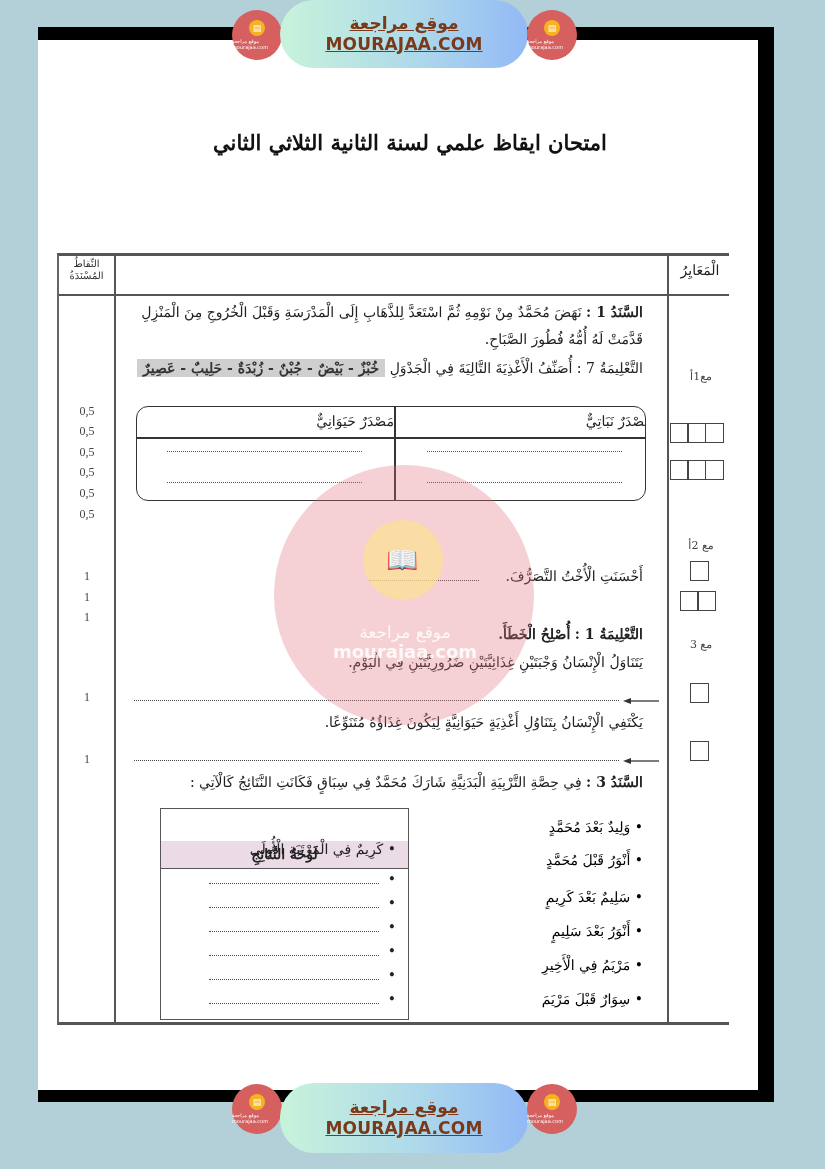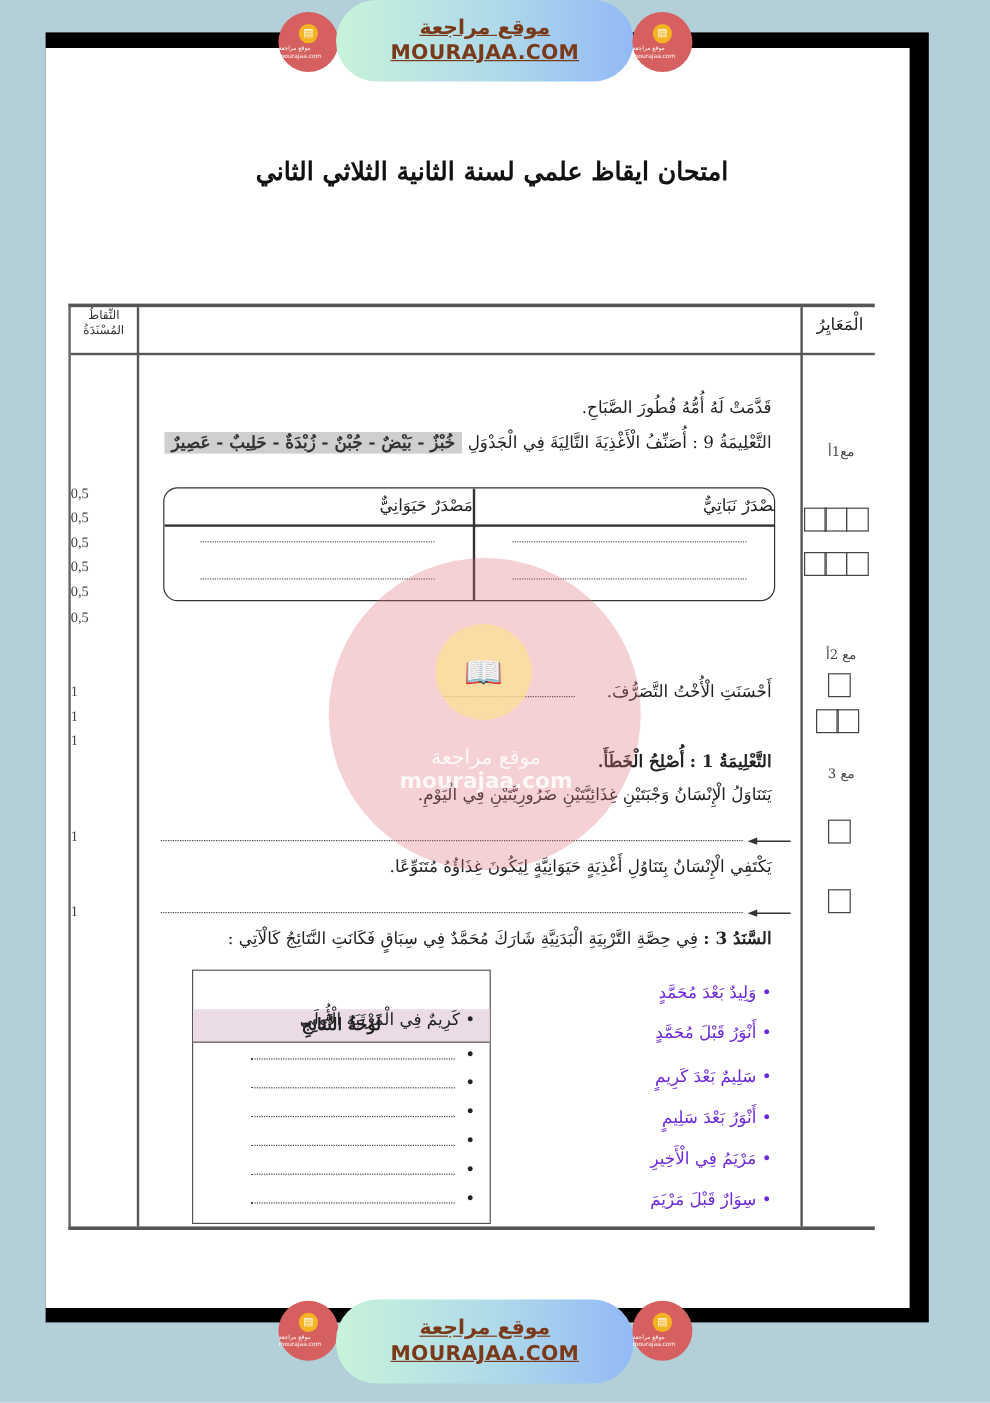--- a/index.html
+++ b/index.html
@@ -70,21 +70,21 @@
     font-size: 10px; line-height: 12px; color: #333; direction: rtl;
   }
   .hdr-acts {
     position: absolute; left: 56px; top: 6px; width: 552px; text-align: center;
     font-size: 15px; color: #222; direction: rtl;
   }
   .hdr-crit {
     position: absolute; left: 610px; top: 6px; width: 62px; text-align: center;
     font-size: 14px; color: #222; direction: rtl;
   }
-  .pts { position: absolute; left: 0; width: 56px; text-align: left; font-size: 12px; color: #444; font-family: "Liberation Serif", serif; }
+  .pts { position: absolute; left: 0; width: 56px; text-align: center; font-size: 12px; color: #444; font-family: "Liberation Serif", serif; }
   .txt {
     position: absolute; right: 86px; direction: rtl; text-align: right;
     font-size: 14px; color: #222; white-space: nowrap;
   }
   .txt b { font-weight: bold; }
   .highlight {
     background: #cfcfcf; padding: 1px 6px; font-weight: bold; color: #333;
   }
   .dots { border-bottom: 1.5px dotted #444; display: inline-block; height: 10px; }
   .crit {
@@ -115,21 +115,21 @@
     position: absolute; left: 101px; top: 552px; width: 249px; height: 212px;
     border: 1.5px solid #555;
   }
   .board-head {
     height: 28px; background: #eadbe6; border-bottom: 1.5px solid #555;
     text-align: center; font-size: 14px; font-weight: bold; line-height: 26px; color: #222; direction: rtl; margin-top: 32px;
   }
   .board-row { position: absolute; right: 12px; direction: rtl; font-size: 14px; color: #222; white-space: nowrap; }
   .bullet::before { content: "• "; }
   .board-dots { display: inline-block; width: 170px; border-bottom: 1.5px dotted #444; height: 8px; margin-right: 4px; vertical-align: middle; }
-  .race-item { position: absolute; right: 86px; direction: rtl; font-size: 14px; color: #6d28d9; white-space: nowrap; }
+  .race-item { position: absolute; right: 86px; direction: rtl; font-size: 14px; color: #000000; white-space: nowrap; }
 
   
   .wm-circle {
     position: absolute; left: 274px; top: 465px; width: 260px; height: 260px;
     border-radius: 50%; background: rgba(225,110,120,0.32);
   }
   .wm-inner {
     position: absolute; left: 363px; top: 520px; width: 80px; height: 80px;
     border-radius: 50%; background: rgba(250,225,150,0.75);
     display: flex; align-items: center; justify-content: center; font-size: 26px; color: #c9a77c;
@@ -163,23 +163,26 @@
 <div class="doc-title">امتحان ايقاظ علمي لسنة الثانية الثلاثي الثاني</div>
 
 <div class="exam">
   <div class="col-line" style="left:55px"></div>
   <div class="col-line" style="left:608px"></div>
   <div class="hdr-line"></div>
 
   <div class="hdr-points">النِّقاطُ المُسْنَدَةُ</div>
   <div class="hdr-crit">الْمَعَايِرُ</div>
 
+  <div class="txt" style="top:48px">
+    <b>السَّنَدُ 1 :</b> <span>نَهَضَ مُحَمَّدٌ مِنْ نَوْمِهِ ثُمَّ اسْتَعَدَّ لِلذَّهَابِ إِلَى الْمَدْرَسَةِ وَقَبْلَ الْخُرُوجِ مِنَ الْمَنْزِلِ</span>
+  </div>
   <div class="txt" style="top:75px">قَدَّمَتْ لَهُ أُمُّهُ فُطُورَ الصَّبَاحِ.</div>
   <div class="txt" style="top:104px">
-    <span>التَّعْلِيمَةُ 9 :</span> <span>أُصَنِّفُ الْأَغْذِيَةَ التَّالِيَةَ فِي الْجَدْوَلِ</span>
+    <span>التَّعْلِيمَةُ 7 :</span> <span>أُصَنِّفُ الْأَغْذِيَةَ التَّالِيَةَ فِي الْجَدْوَلِ</span>
     <span class="highlight">خُبْزٌ - بَيْضٌ - جُبْنٌ - زُبْدَةٌ - حَلِيبٌ - عَصِيرٌ</span>
   </div>
   <div class="crit" style="top:114px">مع1أ</div>
 
   <div class="ctable">
     <div class="v"></div>
     <div class="h"></div>
     <div class="th" style="left:0">مَصْدَرٌ حَيَوَانِيٌّ</div>
     <div class="th" style="left:258px">مَصْدَرٌ نَبَاتِيٌّ</div>
     <div class="cell-dots" style="left:30px; top:44px"></div>

